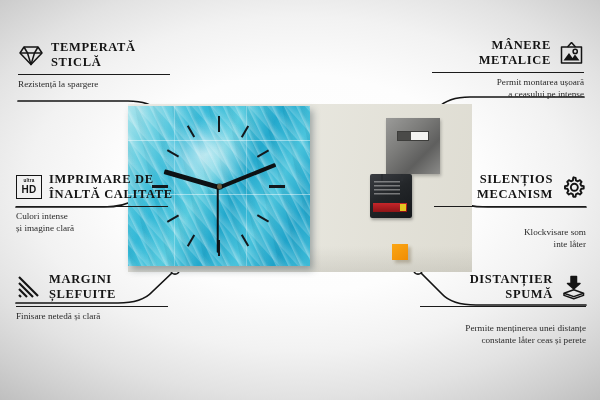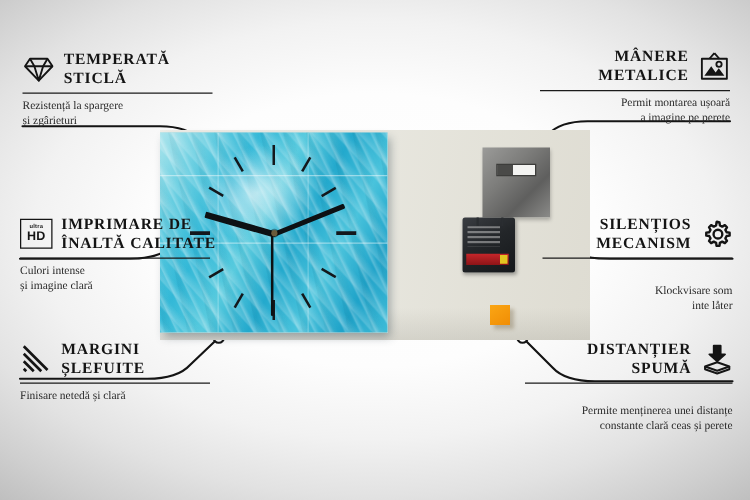--- a/index.html
+++ b/index.html
@@ -365,21 +365,20 @@
         </svg>
       </span>
       <div class="txt-left">
         <div class="ttl">TEMPERATĂ</div>
         <div class="ttl">STICLĂ</div>
       </div>
     </div>
     <div class="rule" style="margin-top:4px; width:152px;"></div>
     <div class="sub txt-left" style="margin-top:4px;">
       <div>Rezistență la spargere</div>
-      <div>și zgârieturi</div>
     </div>
   </div>
 
   <div class="callout" style="left:16px; top:172px; width:180px;">
     <div class="head-row head-left">
       <span class="ico">
         <span class="hd-badge">
           <span class="u">ultra</span>
           <span class="h">HD</span>
         </span>
@@ -432,21 +431,21 @@
             <rect x="2.5" y="6" width="20" height="16"></rect>
             <path d="M4.5 19.5 L10 12 L13.5 17 L16 13.5 L20.5 19.5 Z" fill="currentColor" stroke="none"></path>
             <circle cx="16.2" cy="10.4" r="2.1"></circle>
           </g>
         </svg>
       </span>
     </div>
     <div class="rule" style="margin-top:4px; margin-left:20px; width:152px;"></div>
     <div class="sub txt-right" style="margin-top:4px;">
       <div>Permit montarea ușoară</div>
-      <div>a imagine pe perete</div>
+      <div>a ceasului pe intense</div>
     </div>
   </div>
 
   <div class="callout" style="left:414px; top:172px; width:172px;">
     <div class="head-row head-right">
       <div class="txt-right">
         <div class="ttl">SILENȚIOS</div>
         <div class="ttl">MECANISM</div>
       </div>
       <span class="ico">
@@ -482,17 +481,17 @@
             <path d="M10 1.5 H15.5 V8.5 H19 L12.75 14 L6.5 8.5 H10 Z" fill="currentColor" stroke="currentColor"></path>
             <path d="M12.75 14.8 L22.5 18.2 L12.75 21.6 L3 18.2 Z"></path>
             <path d="M3 18.2 V20.4 L12.75 23.8 L22.5 20.4 V18.2"></path>
           </g>
         </svg>
       </span>
     </div>
     <div class="rule" style="margin-top:4px; margin-left:14px; width:166px;"></div>
     <div class="sub txt-right" style="margin-top:16px;">
       <div>Permite menținerea unei distanțe</div>
-      <div>constante clară ceas și perete</div>
+      <div>constante låter ceas și perete</div>
     </div>
   </div>
 
 </div>
 
 </body></html>

